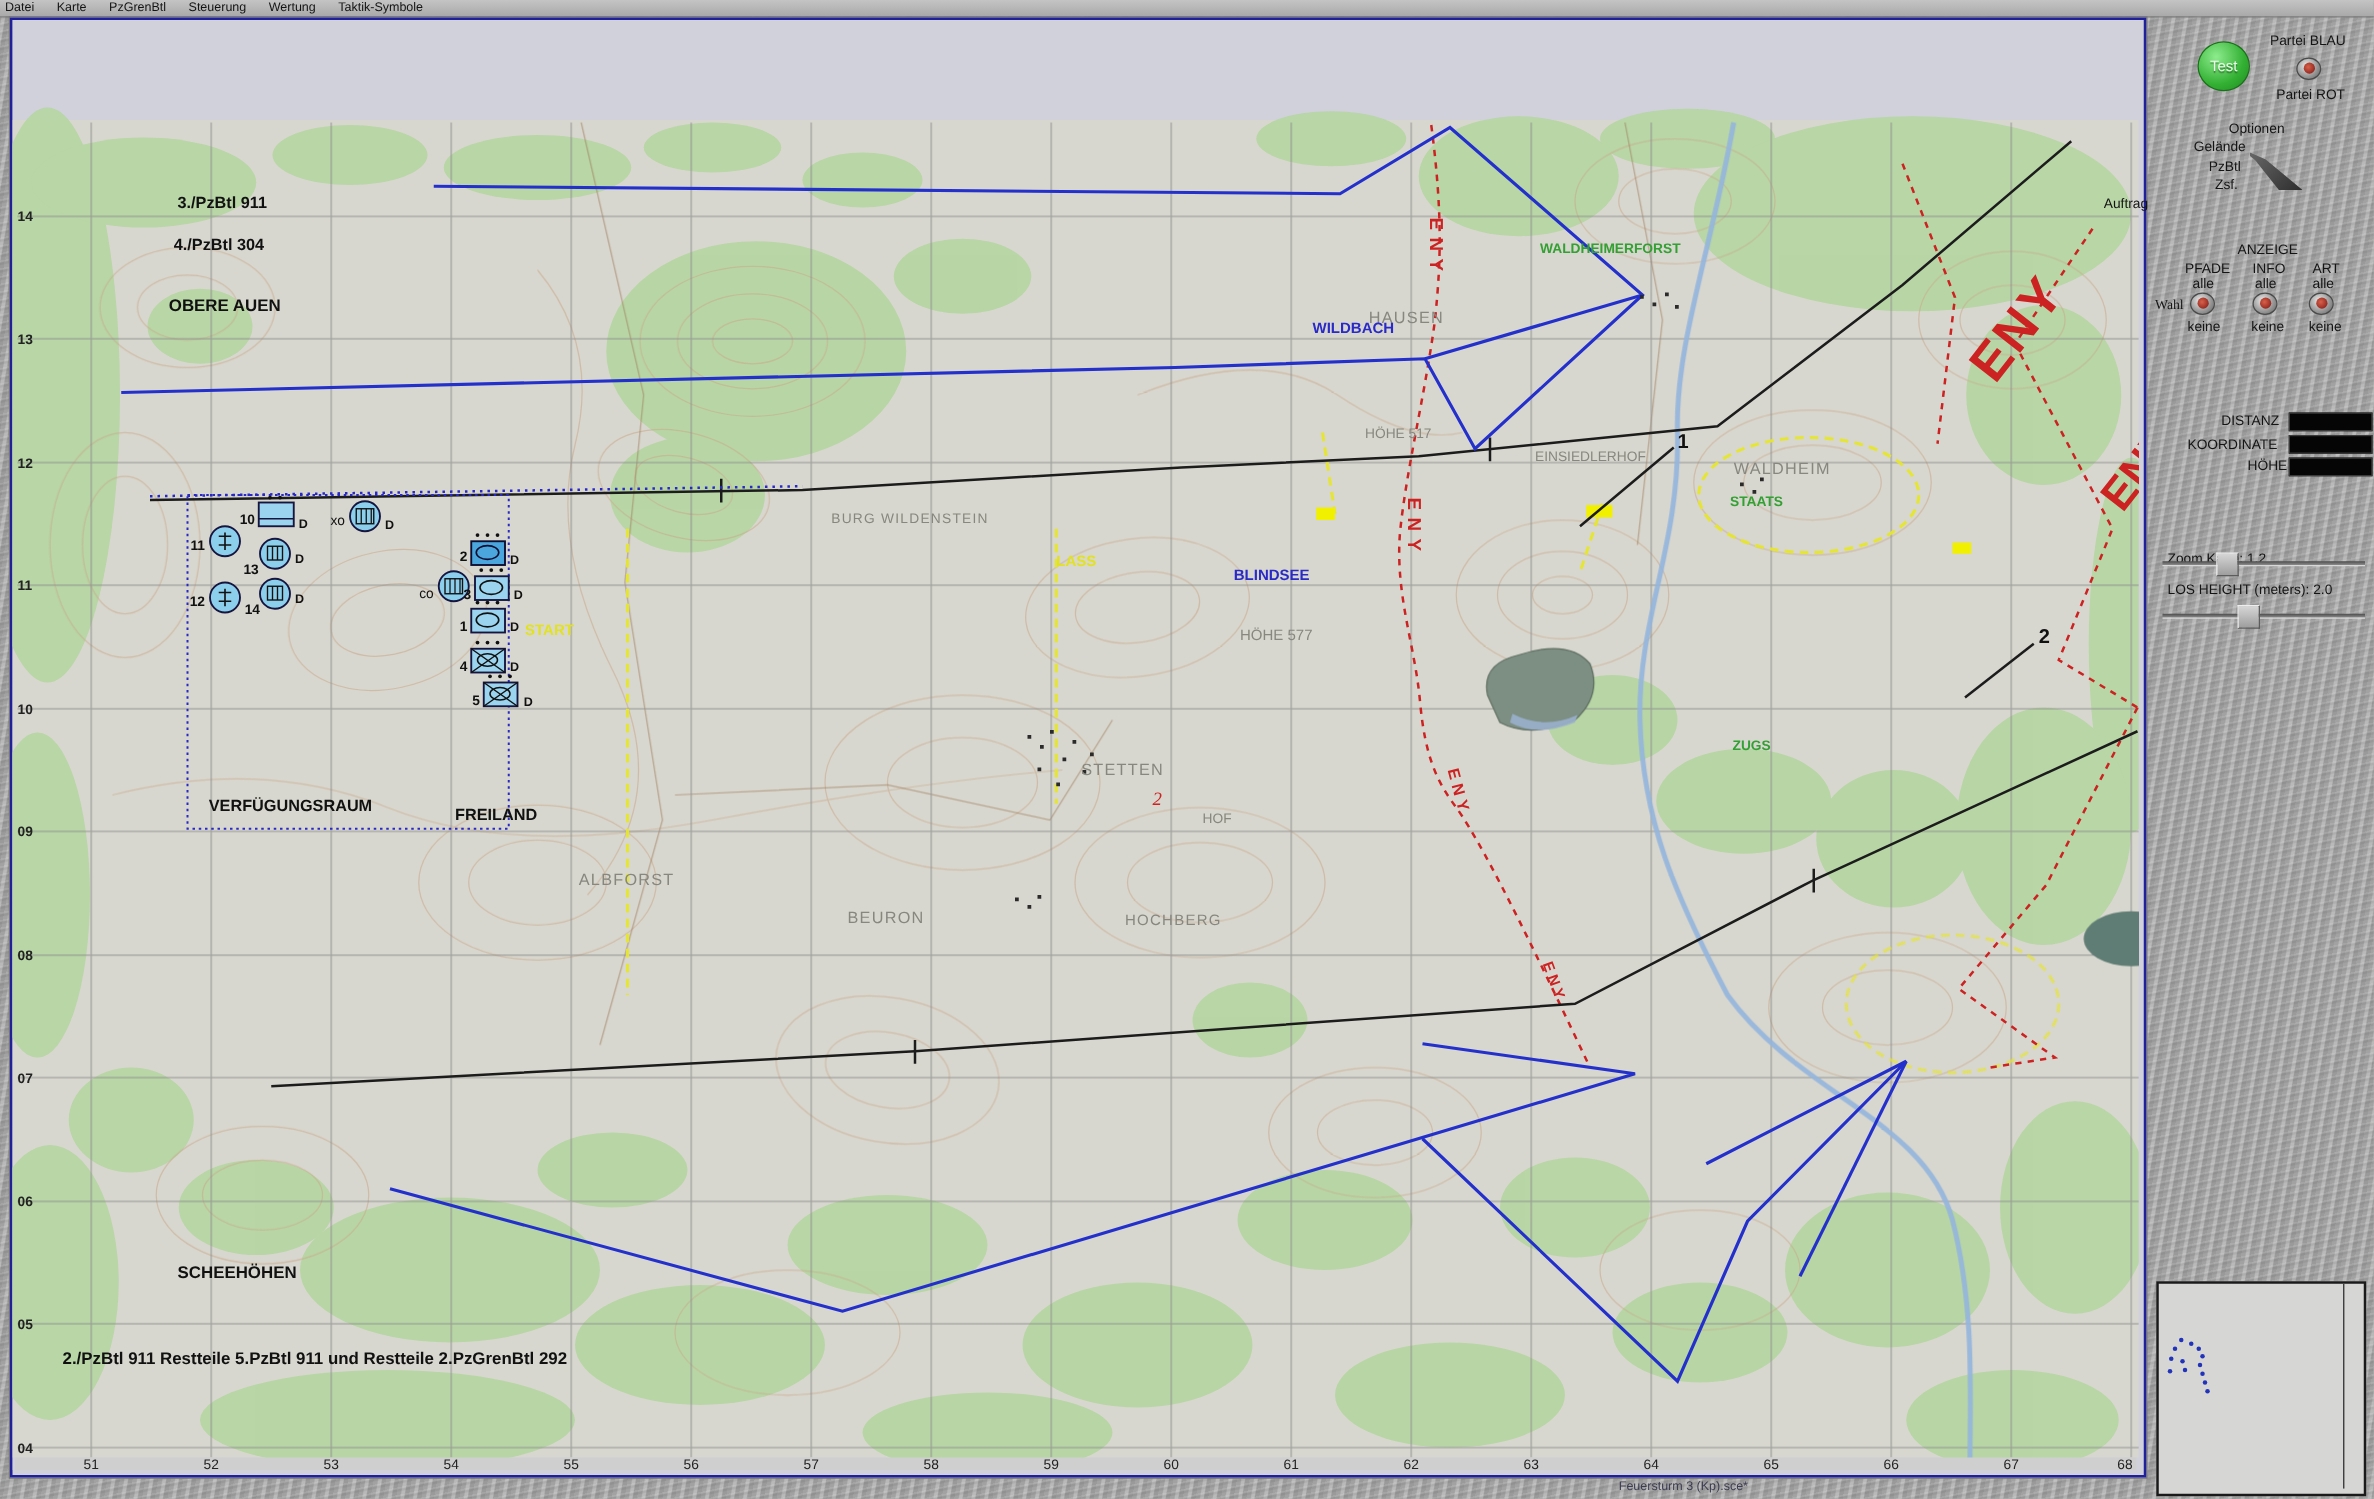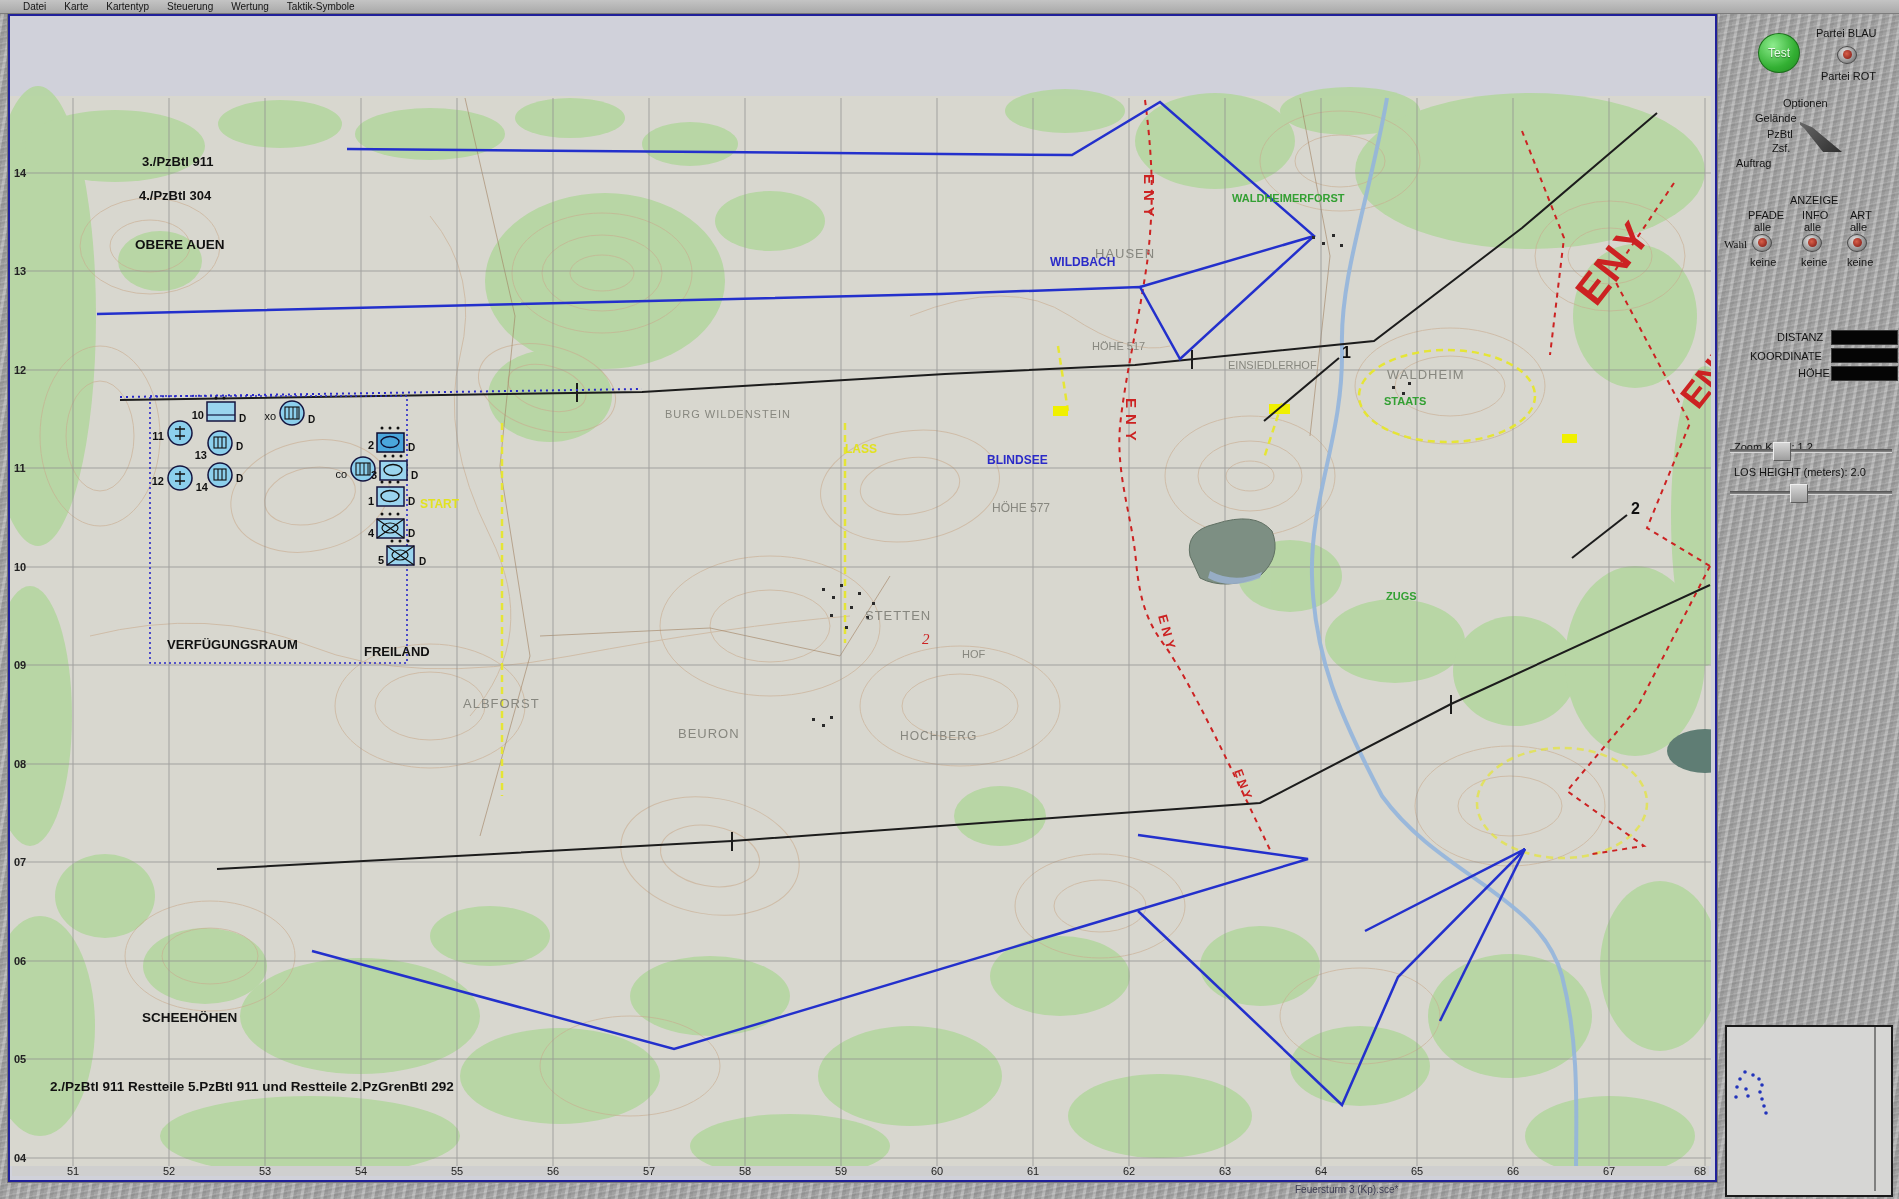--- a/index.html
+++ b/index.html
@@ -8,21 +8,21 @@
     font-family:"Liberation Sans",sans-serif;
     background:
       repeating-linear-gradient(168deg, rgba(255,255,255,.10) 0 1px, rgba(0,0,0,.06) 2px 3px, rgba(255,255,255,0) 4px 6px),
       repeating-linear-gradient(100deg, #a2a2a2 0 3px, #b9b9b9 4px 6px, #9a9a9a 7px 10px),
       #a8a8a8;
   }
   .menubar{
     position:absolute;left:0;top:0;width:1899px;height:14px;
     background:linear-gradient(#c4c4c4,#a9a9a9);
     border-bottom:1px solid #7d7d7d;
-    display:flex;align-items:center;gap:18px;padding-left:23px;box-sizing:border-box;
+    display:flex;align-items:center;gap:18px;padding-left:4px;box-sizing:border-box;
     font-size:10px;color:#141414;
   }
   .menubar span{white-space:nowrap;cursor:default;}
   .mapframe{
     position:absolute;left:8px;top:14px;width:1705px;height:1164px;
     border:2px solid #20209a;background:#d0d1da;box-shadow:0 0 0 1px #777;
   }
   .mapframe svg{display:block;}
   .statusfile{
     position:absolute;left:1295px;top:1184px;font-size:10px;color:#3c3c52;
@@ -61,21 +61,21 @@
     position:absolute;left:1725px;top:1025px;width:164px;height:168px;
     background:#d6d6d4;border:2px solid #1a1a1a;
   }
 </style>
 </head>
 <body>
 
 <div class="menubar">
   <span>Datei</span>
   <span>Karte</span>
-  <span>Kartentyp</span>
+  <span>PzGrenBtl</span>
   <span>Steuerung</span>
   <span>Wertung</span>
   <span>Taktik-Symbole</span>
 </div>
 
 <div class="mapframe">
 <svg width="1701" height="1160" viewBox="0 0 1701 1160" xmlns="http://www.w3.org/2000/svg" font-family="Liberation Sans, sans-serif">
 
   <rect x="0" y="0" width="1701" height="1160" fill="#d0d1da"></rect>
   <rect x="0" y="80" width="1701" height="1070" fill="#d8d7cf"></rect>
@@ -462,21 +462,21 @@
 <div class="sb-label" style="left:1816px;top:27px;">Partei BLAU</div>
 <div class="knob" style="left:1837px;top:46px;">
     <div class="red-dot"></div>
   </div>
 <div class="sb-label" style="left:1821px;top:70px;">Partei ROT</div>
 
 <div class="sb-label" style="left:1783px;top:97px;">Optionen</div>
 <div class="sb-label" style="left:1755px;top:112px;">Gelände</div>
 <div class="sb-label" style="left:1767px;top:128px;">PzBtl</div>
 <div class="sb-label" style="left:1772px;top:142px;">Zsf.</div>
-<div class="sb-label" style="left:1736px;top:157px;">Auftrag</div>
+<div class="sb-label" style="left:1683px;top:157px;">Auftrag</div>
 <div class="pointer-needle"></div>
 
 <div class="sb-label" style="left:1790px;top:194px;">ANZEIGE</div>
 <div class="sb-label" style="left:1748px;top:209px;">PFADE</div>
 <div class="sb-label" style="left:1802px;top:209px;">INFO</div>
 <div class="sb-label" style="left:1850px;top:209px;">ART</div>
 <div class="sb-label" style="left:1754px;top:221px;">alle</div>
 <div class="sb-label" style="left:1804px;top:221px;">alle</div>
 <div class="sb-label" style="left:1850px;top:221px;">alle</div>
 <div class="sb-label" style="left:1724px;top:238px;font-family:Liberation Serif, serif;">Wahl</div>

